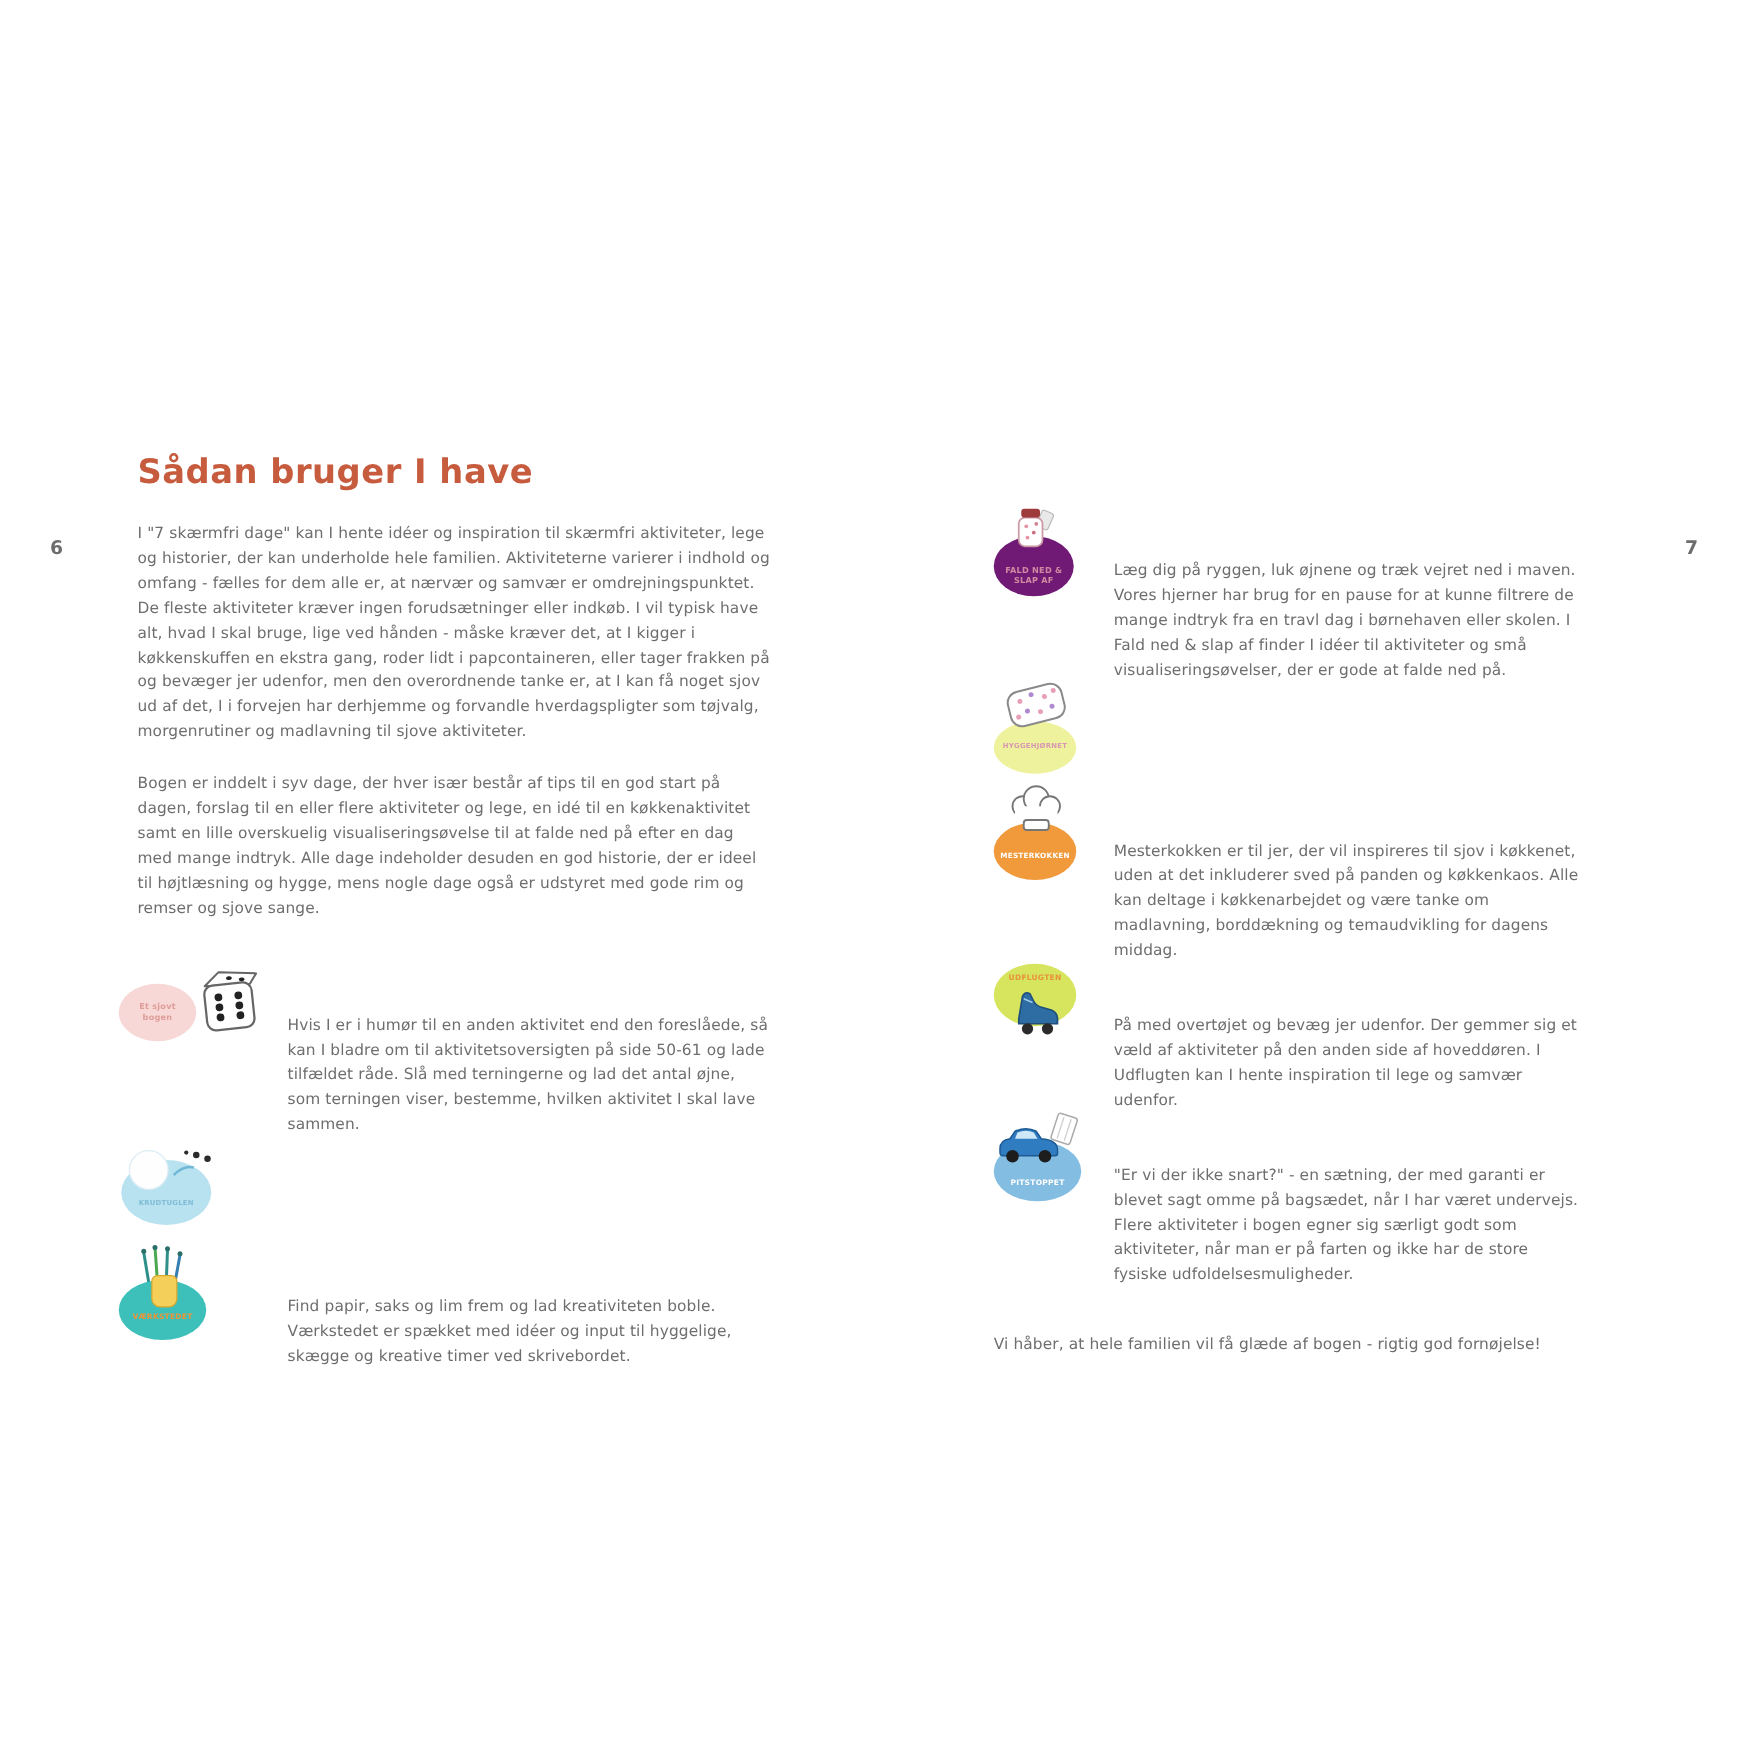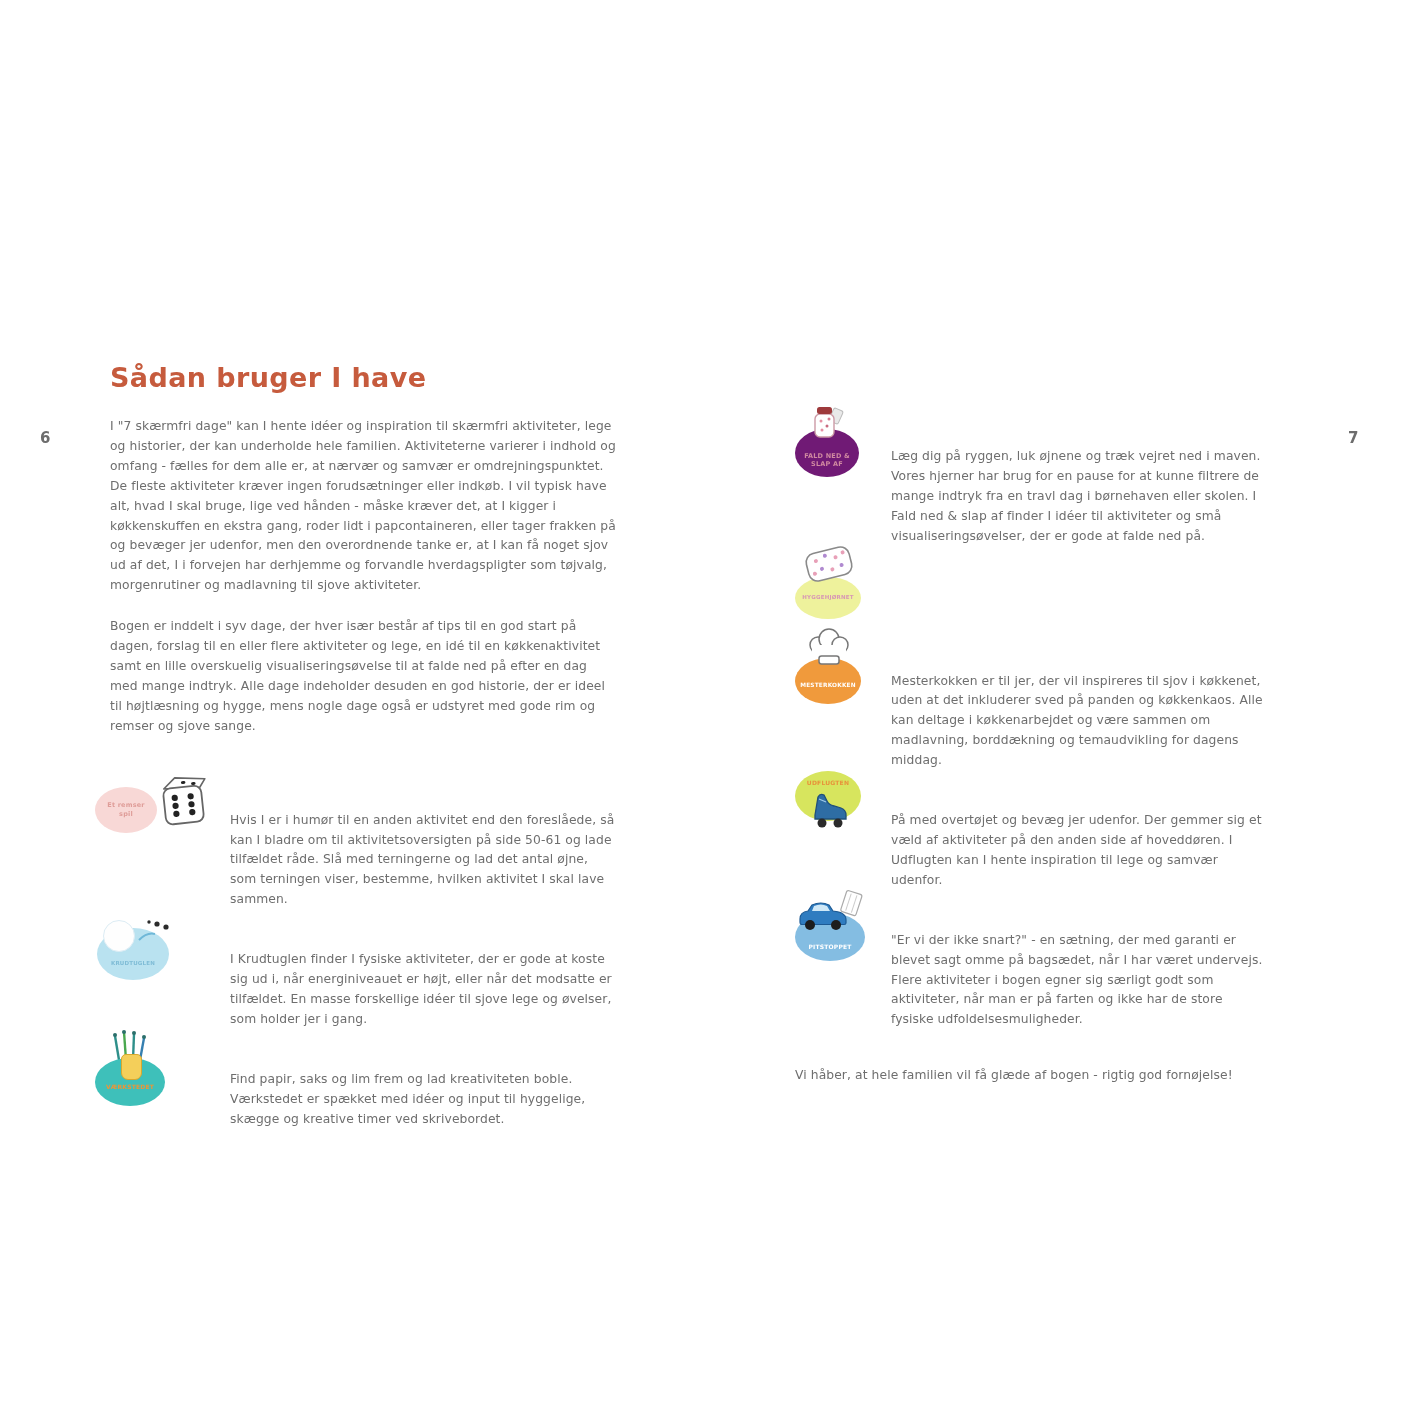--- a/index.html
+++ b/index.html
@@ -46,21 +46,21 @@
 
   <div class="col left-col">
     <h1 class="heading">Sådan bruger I have</h1>
 
     <p class="body-text para">I "7 skærmfri dage" kan I hente idéer og inspiration til skærmfri aktiviteter, lege og historier, der kan underholde hele familien. Aktiviteterne varierer i indhold og omfang - fælles for dem alle er, at nærvær og samvær er omdrejningspunktet. De fleste aktiviteter kræver ingen forudsætninger eller indkøb. I vil typisk have alt, hvad I skal bruge, lige ved hånden - måske kræver det, at I kigger i køkkenskuffen en ekstra gang, roder lidt i papcontaineren, eller tager frakken på og bevæger jer udenfor, men den overordnende tanke er, at I kan få noget sjov ud af det, I i forvejen har derhjemme og forvandle hverdagspligter som tøjvalg, morgenrutiner og madlavning til sjove aktiviteter.</p>
     <p class="body-text para">Bogen er inddelt i syv dage, der hver især består af tips til en god start på dagen, forslag til en eller flere aktiviteter og lege, en idé til en køkkenaktivitet samt en lille overskuelig visualiseringsøvelse til at falde ned på efter en dag med mange indtryk. Alle dage indeholder desuden en god historie, der er ideel til højtlæsning og hygge, mens nogle dage også er udstyret med gode rim og remser og sjove sange.</p>
 
     <div class="item-row items-start" style="min-height:88px;">
       <div class="icon-area icon-area-left">
         <div class="blob" style="left:0; top:16px; width:62px; height:46px; background:#f8d8d6;">
-          <span class="blob-label" style="color:#df9d99;">Et remser spil</span>
+          <span class="blob-label" style="color:#df9d99;">Et sjovt bogen</span>
         </div>
         <div class="abs" style="left:60px; top:0;">
           <svg width="58" height="58" viewBox="0 0 58 58">
             <g transform="rotate(-6 29 29)">
               <polygon points="10,16 22,6 52,10 46,18" fill="#ffffff" stroke="#666666" stroke-width="1.6" stroke-linejoin="round"></polygon>
               <rect x="9" y="16" width="38" height="36" rx="7" fill="#ffffff" stroke="#666666" stroke-width="1.8"></rect>
               <circle cx="20" cy="26" r="3.1" fill="#222222"></circle>
                 <circle cx="36" cy="26" r="3.1" fill="#222222"></circle>
               <circle cx="20" cy="34" r="3.1" fill="#222222"></circle>
                 <circle cx="36" cy="34" r="3.1" fill="#222222"></circle>
@@ -85,21 +85,20 @@
           <div class="abs" style="left:40px; top:8px;">
             <svg width="36" height="26" viewBox="0 0 36 26">
               <path d="M4 22 Q12 14 20 16" fill="none" stroke="#6fb8d8" stroke-width="2"></path>
               <circle cx="22" cy="6" r="2.6" fill="#2b2b2b"></circle>
               <circle cx="31" cy="9" r="2.6" fill="#2b2b2b"></circle>
               <circle cx="14" cy="4" r="1.7" fill="#2b2b2b"></circle>
             </svg>
           </div>
         </div>
       </div>
-      <div class="item-text body-text">I Krudtuglen finder I fysiske aktiviteter, der er gode at koste sig ud i, når energiniveauet er højt, eller når det modsatte er tilfældet. En masse forskellige idéer til sjove lege og øvelser, som holder jer i gang.</div>
     </div>
 
     <div class="item-row">
       <div class="icon-area icon-area-left" style="height:90px;">
         <div>
           <div class="abs" style="left:14px; top:0;">
             <svg width="44" height="34" viewBox="0 0 44 34">
               <line x1="10" y1="30" x2="6" y2="6" stroke="#2e8f8a" stroke-width="2.4"></line>
               <line x1="17" y1="30" x2="15" y2="2" stroke="#4aa84f" stroke-width="2.4"></line>
               <line x1="24" y1="30" x2="25" y2="4" stroke="#2e8f8a" stroke-width="2.4"></line>
@@ -182,21 +181,21 @@
                 <circle cx="13" cy="17" r="8"></circle>
                 <circle cx="24" cy="11" r="10"></circle>
                 <circle cx="35" cy="17" r="8"></circle>
               </g>
               <rect x="7" y="17" width="34" height="11" fill="#ffffff"></rect>
               <rect x="14" y="28" width="20" height="8" rx="2.5" fill="#ffffff" stroke="#777777" stroke-width="1.5"></rect>
             </svg>
           </div>
         </div>
       </div>
-      <div class="item-text body-text">Mesterkokken er til jer, der vil inspireres til sjov i køkkenet, uden at det inkluderer sved på panden og køkkenkaos. Alle kan deltage i køkkenarbejdet og være sammen om madlavning, borddækning og temaudvikling for dagens middag.</div>
+      <div class="item-text body-text">Mesterkokken er til jer, der vil inspireres til sjov i køkkenet, uden at det inkluderer sved på panden og køkkenkaos. Alle kan deltage i køkkenarbejdet og være tanke om madlavning, borddækning og temaudvikling for dagens middag.</div>
     </div>
 
     <div class="item-row" style="min-height:90px;">
       <div class="icon-area icon-area-right">
         <div>
           <div class="blob" style="left:0; top:0; width:66px; height:50px; background:#d7e55e; align-items:flex-start;">
             <span class="blob-label" style="color:#e8923a; font-size:6px; margin-top:8px;">UDFLUGTEN</span>
           </div>
           <div class="abs" style="left:12px; top:18px;">
             <svg width="44" height="42" viewBox="0 0 44 42">

